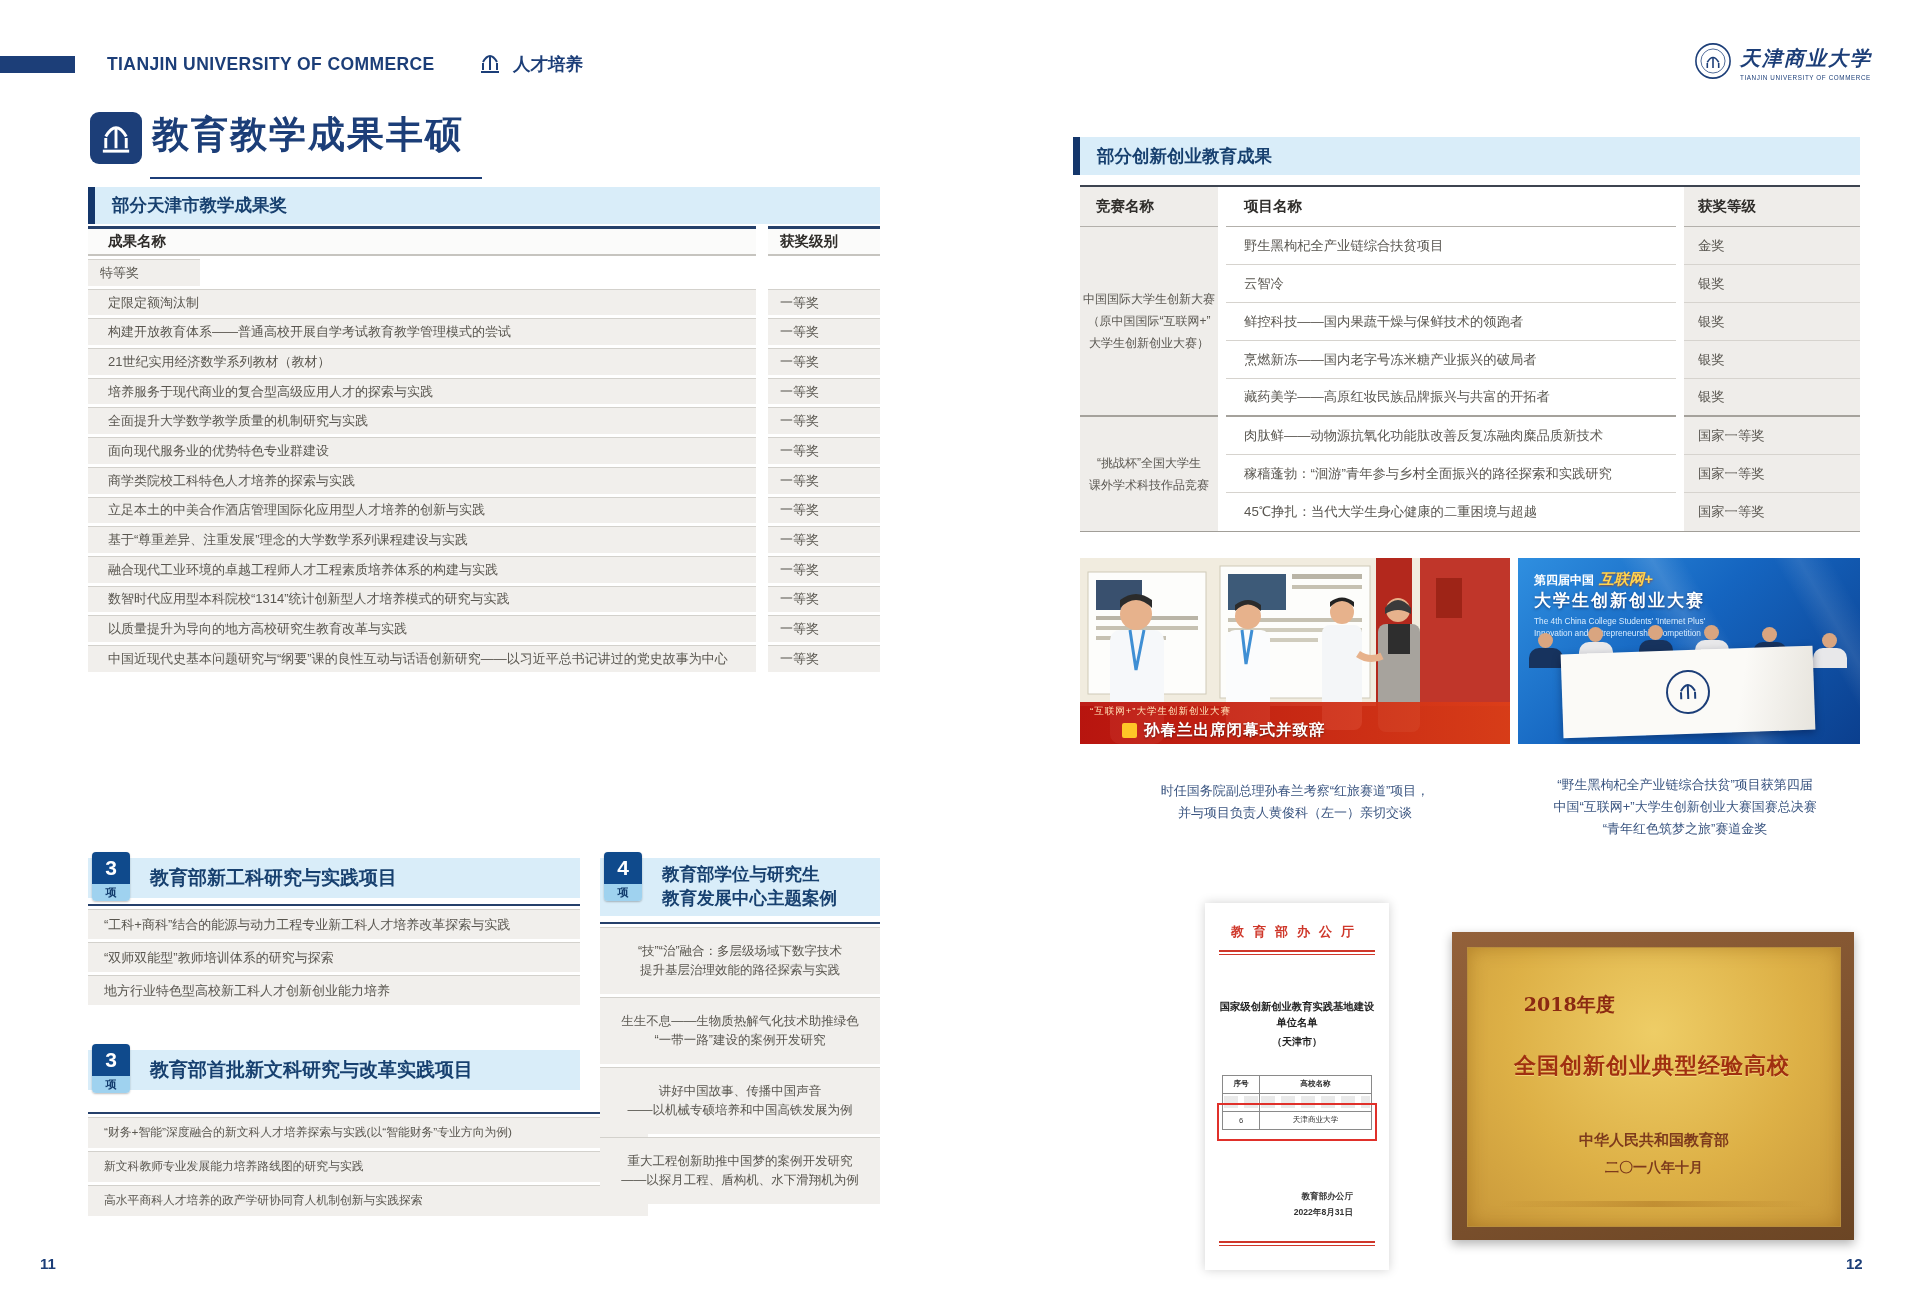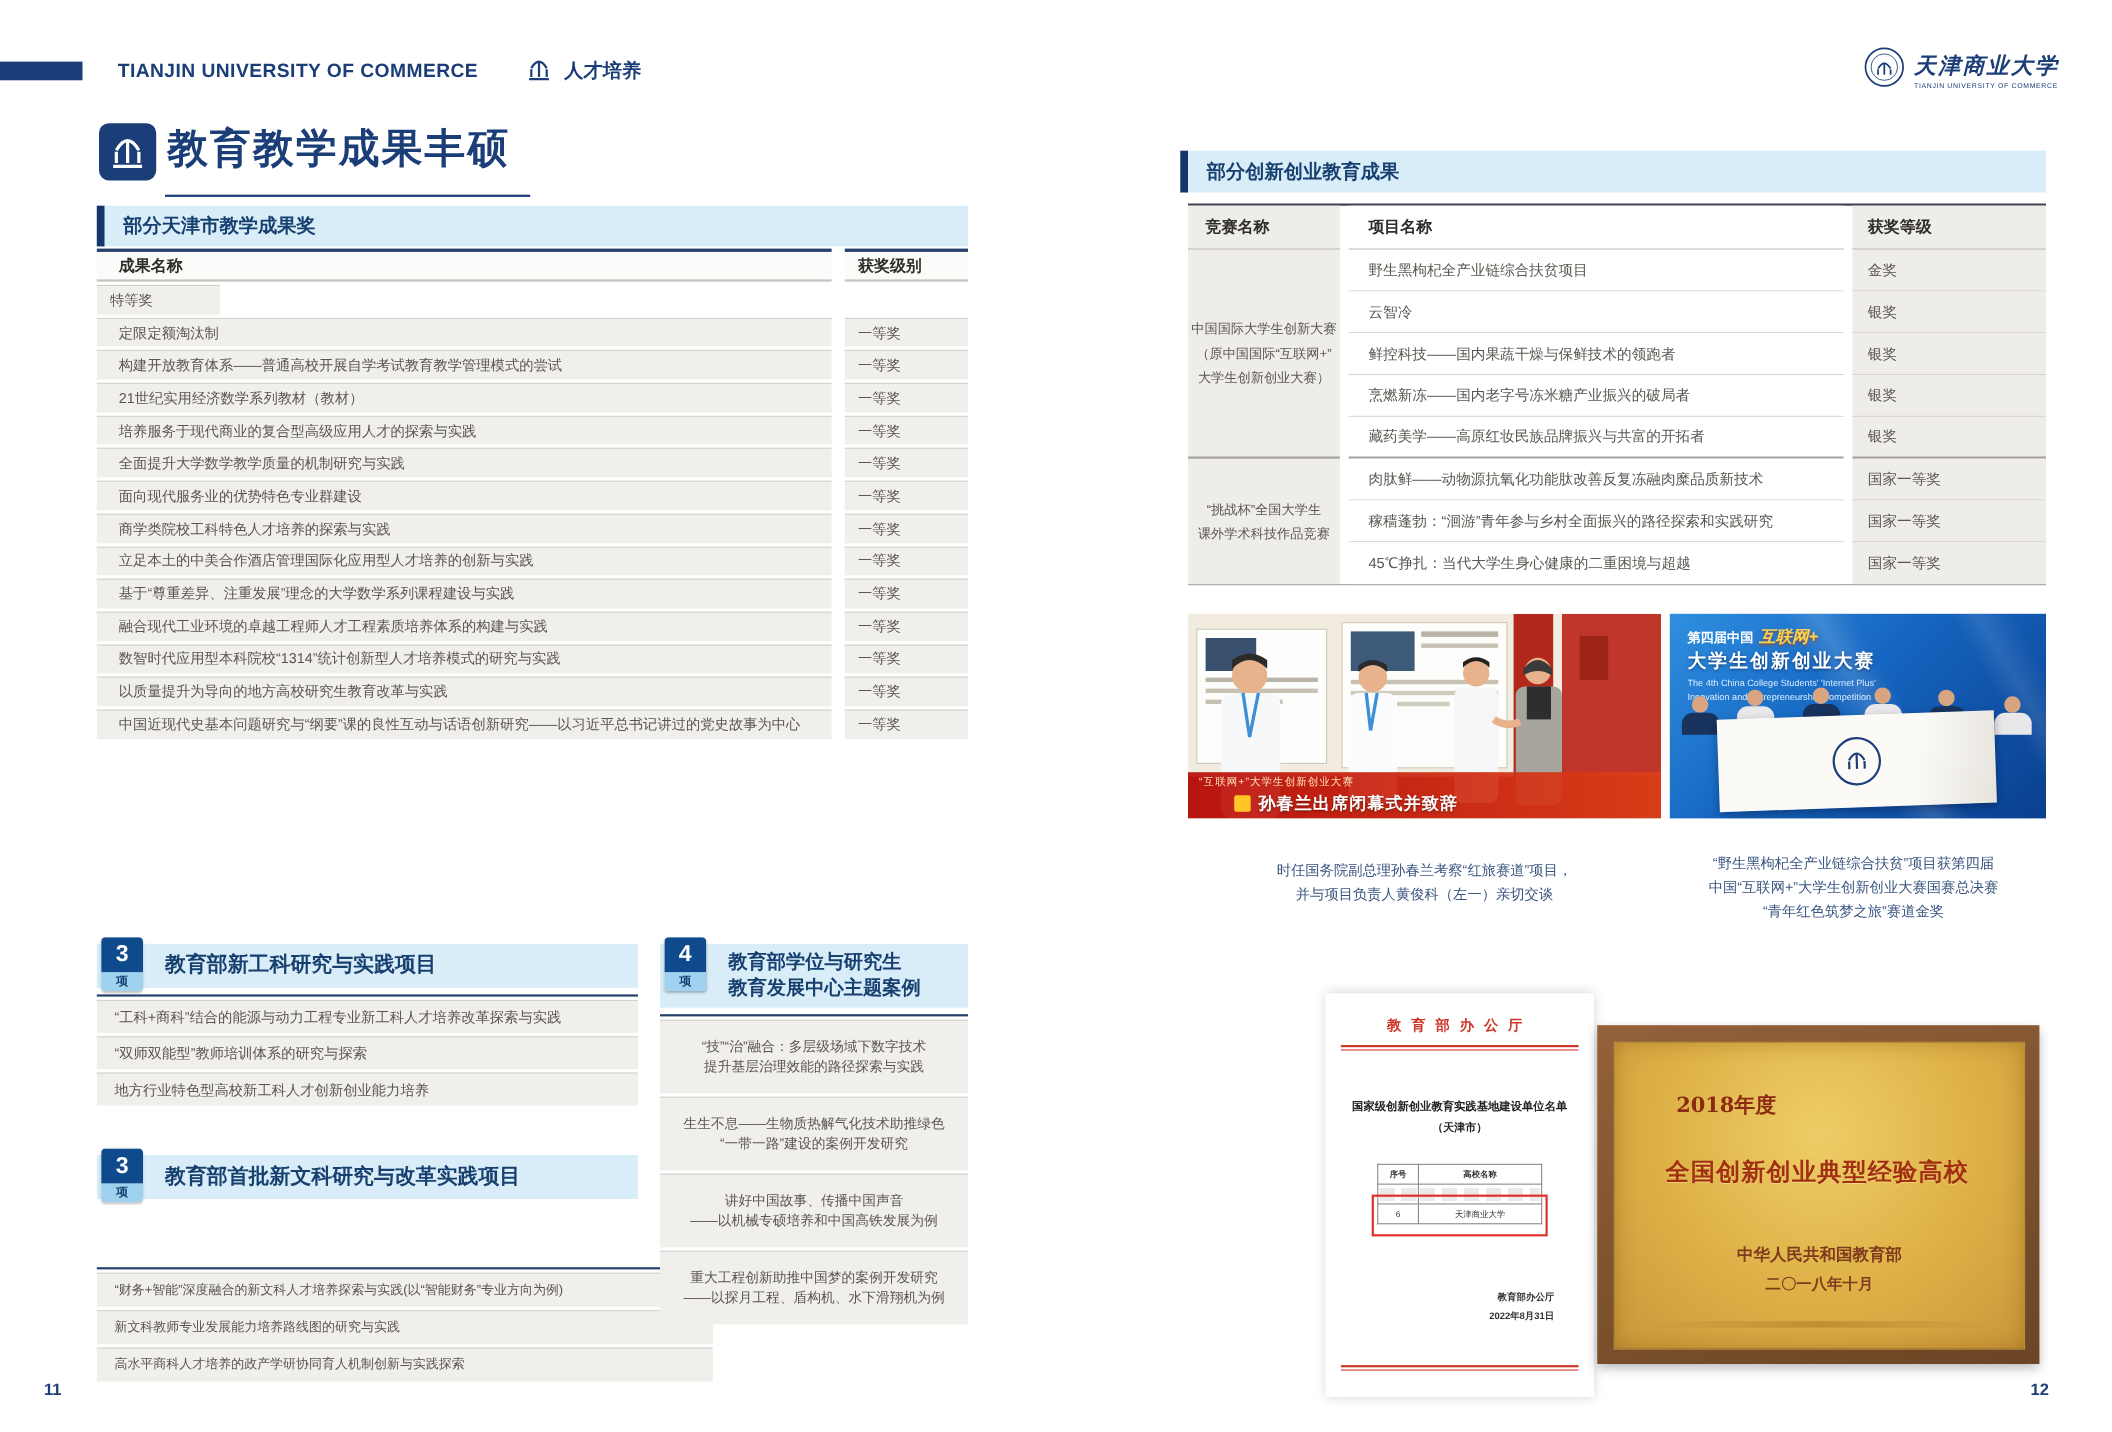--- a/index.html
+++ b/index.html
@@ -51,21 +51,21 @@
   .pl-center .pl-row{height:67px;justify-content:center;text-align:center;line-height:1.55;font-size:12.5px;}
 
   .s2-band{left:88px;top:858px;width:492px;height:40px;}
   .s2-badge{left:92px;top:852px;}
   .s2-title{position:absolute;left:62px;top:0;line-height:40px;font-size:19px;}
   .s2-list{left:88px;top:904px;width:492px;}
   .s2-list .pl-row{font-size:13px;}
 
   .s3-band{left:88px;top:1050px;width:492px;height:40px;}
   .s3-badge{left:92px;top:1044px;}
-  .s3-list{left:88px;top:1152px;width:560px;}
+  .s3-list{left:88px;top:1112px;width:560px;}
   .s3-list .pl-row{height:31px;font-size:11.8px;}
 
   .s4-band{left:600px;top:858px;width:280px;height:58px;}
   .s4-badge{left:604px;top:852px;}
   .s4-title{position:absolute;left:62px;top:0;height:58px;display:flex;align-items:center;font-size:17.5px;line-height:1.35;}
   .s4-list{left:600px;top:922px;width:280px;}
 
   .pgnum{font-size:15px;font-weight:bold;color:#1c3e78;}
   .pg-l{left:40px;top:1255px;}
   .pg-r{left:1846px;top:1255px;}
@@ -110,21 +110,21 @@
         transform:rotate(-2deg);box-shadow:0 3px 8px rgba(0,0,30,.35);display:flex;align-items:center;justify-content:center;}
   .flag-seal{width:40px;height:40px;border:2px solid #1c3e78;border-radius:50%;display:flex;align-items:center;justify-content:center;}
   .head{position:absolute;width:15px;height:15px;border-radius:50%;background:#d9a580;}
   .shoulder{position:absolute;width:34px;height:20px;border-radius:10px 10px 0 0;background:#17335e;}
 
   .cap{font-size:13px;color:#3a5580;text-align:center;line-height:1.7;}
   .cap1{left:1080px;top:780px;width:430px;}
   .cap2{left:1490px;top:774px;width:390px;}
 
   
-  .doc{left:1205px;top:903px;width:244px;height:367px;background:#fff;box-shadow:0 0 10px rgba(0,0,0,.18);box-sizing:border-box;padding:20px 14px;}
+  .doc{left:1205px;top:903px;width:184px;height:367px;background:#fff;box-shadow:0 0 10px rgba(0,0,0,.18);box-sizing:border-box;padding:20px 14px;}
   .doc-office{text-align:center;color:#cf372a;font-weight:bold;font-size:13px;letter-spacing:9px;font-family:"DejaVu Serif",serif;}
   .doc-rule{height:2px;background:#cf372a;margin-top:9px;}
   .doc-rule2{height:1px;background:#cf372a;margin-top:2px;}
   .doc-title{margin-top:44px;text-align:center;font-weight:bold;font-size:10.3px;color:#222;line-height:1.6;}
   .doc-sub{text-align:center;font-weight:bold;font-size:10px;color:#222;margin-top:3px;}
   .doc-tblwrap{position:relative;width:150px;margin:26px auto 0 auto;}
   .doc-tbl{width:100%;border-collapse:collapse;}
   .doc-tbl td{border:1px solid #8a8a8a;font-size:7.6px;color:#333;text-align:center;height:15px;}
   .doc-blur{height:12px;background:repeating-linear-gradient(90deg,#d8d8d8 0 14px,#fff 14px 20px);opacity:.55;}
   .doc-redbox{position:absolute;left:-5px;right:-5px;top:28px;height:34px;border:2.5px solid #e0302a;}

